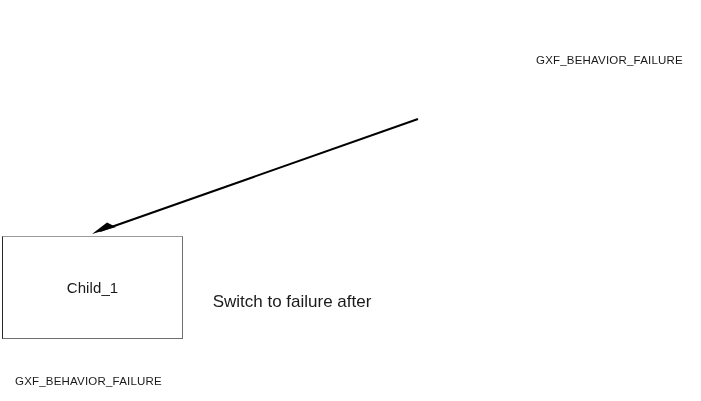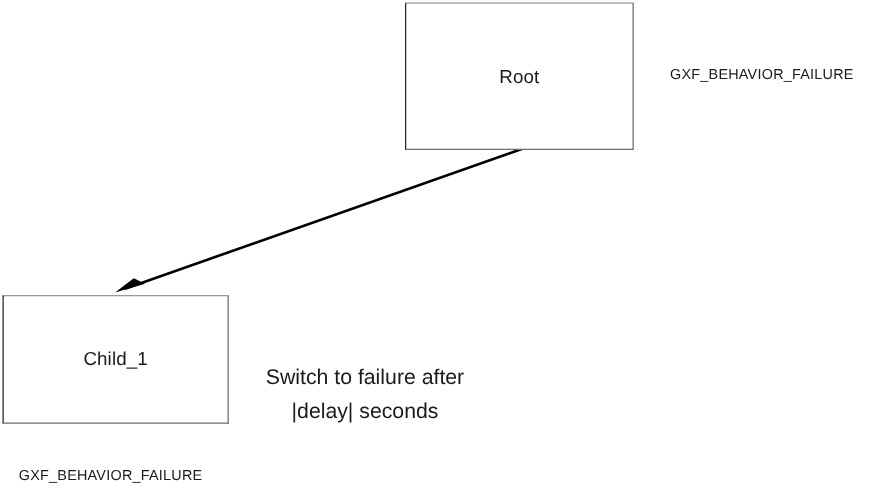--- a/index.html
+++ b/index.html
@@ -99,30 +99,26 @@
 
 <div id="canvas">
 
   <svg id="edge-svg" viewBox="0 0 701 401" xmlns="http://www.w3.org/2000/svg">
     <g>
       <line x1="418" y1="119" x2="100" y2="231" stroke="#000000" stroke-width="2.1" stroke-linecap="butt"></line>
       <polygon points="92,234 116,227 107,222.5" fill="#000000"></polygon>
     </g>
   </svg>
 
-  <div id="root-box" class="node-box">
-    <span class="node-label">Root</span>
-  </div>
 
   <div id="root-status" class="status-label">GXF_BEHAVIOR_FAILURE</div>
 
   <div id="child1-box" class="node-box">
     <span class="node-label">Child_1</span>
   </div>
 
   <div id="child1-status" class="status-label">GXF_BEHAVIOR_FAILURE</div>
 
   <div id="edge-caption">
     <span class="cap-line">Switch to failure after</span>
-    <span class="cap-line">|delay| seconds</span>
   </div>
 
 </div>
 
 </body></html>

